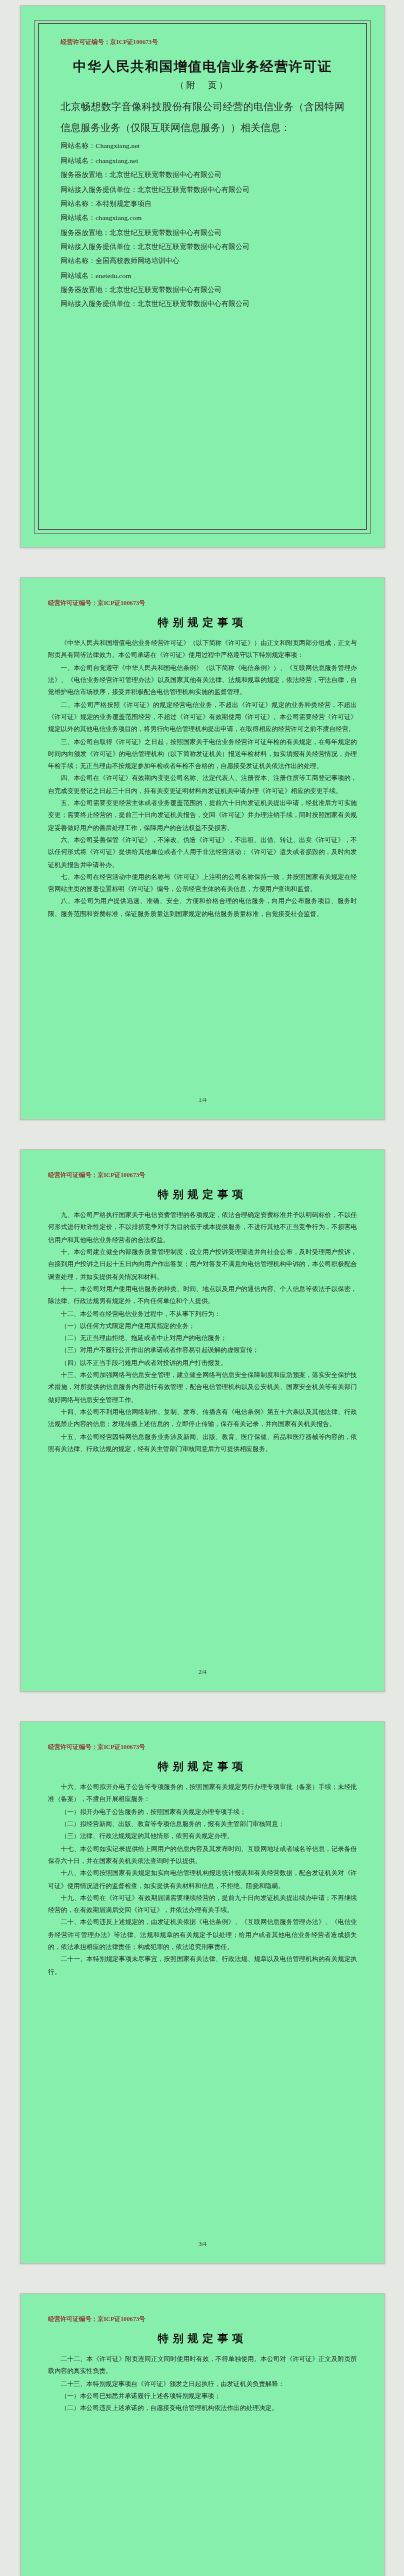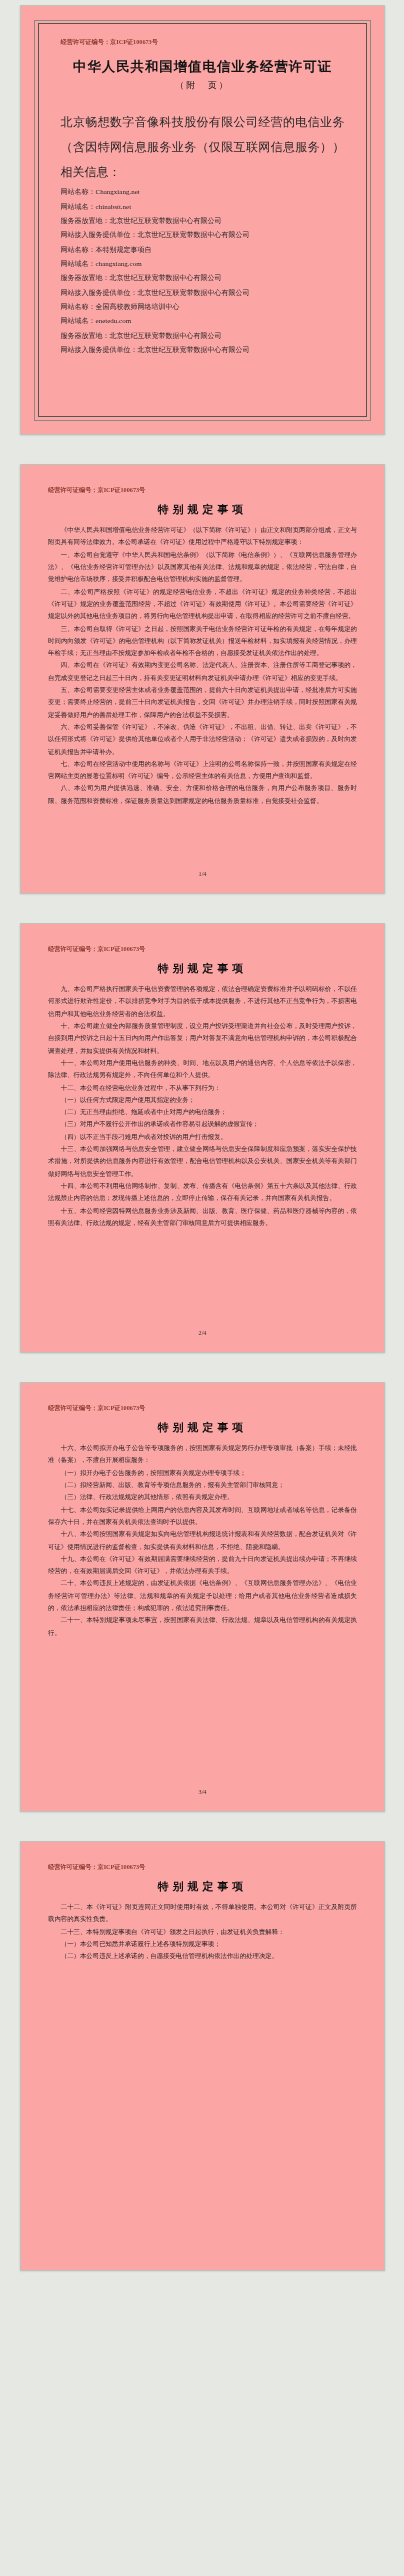--- a/index.html
+++ b/index.html
@@ -5,23 +5,23 @@
   * { margin:0; padding:0; box-sizing:border-box; }
   body {
     width:405px;
     background:#e6e8e3;
     font-family:"Liberation Serif","DejaVu Serif",serif;
     color:#262626;
   }
   .stack { padding:5.2px 0 38px 0; }
   .page {
     width:365px;
-    height:430px;
+    height:543px;
     margin:0 auto;
-    background:#fca5a5;
+    background:#86efac;
     border:0.5px solid #bfc2bb;
     box-shadow:0 0.5px 2.1px rgba(0,0,0,.18);
     position:relative;
     overflow:hidden;
   }
   .page + .page { margin-top:29px; }
 
   
   .cert-frame-outer {
     position:absolute; top:13.4px; left:13.4px; right:13.4px; bottom:13.4px;
@@ -38,21 +38,21 @@
   }
   .cert-title {
     text-align:center; font-size:13.4px; font-weight:bold;
     letter-spacing:1px; color:#141414; line-height:1.3;
   }
   .cert-subtitle {
     text-align:center; font-size:8.8px; font-weight:normal;
     margin-top:5.2px; color:#141414; letter-spacing:2.1px;
   }
   .cert-intro {
-    margin-top:18px; font-size:12px; line-height:2.05;
+    margin-top:5px; font-size:10px; line-height:2.05;
     text-align:justify;
   }
   .cert-entries { margin-top:1px; }
   .cert-entry { font-size:7px; line-height:2.05; }
 
   
   .prov-license-line {
     font-size:6.2px; font-weight:bold; color:#8e3b2e;
     padding:20.6px 27px 0 27px;
   }
@@ -82,21 +82,21 @@
         <div class="cert-license-line">
           <span>经营许可证编号：</span><span>京ICP证100673号</span>
         </div>
         <h1 class="cert-title">中华人民共和国增值电信业务经营许可证</h1>
         <div class="cert-subtitle">（附　页）</div>
         <p class="cert-intro">北京畅想数字音像科技股份有限公司经营的电信业务（含因特网信息服务业务（仅限互联网信息服务））相关信息：</p>
         <div class="cert-entries">
 
             <div class="cert-entry">网站名称：Changxiang.net</div>
 
-            <div class="cert-entry">网站域名：chinabstt.net</div>
+            <div class="cert-entry">网站域名：changxiang.net</div>
 
             <div class="cert-entry">服务器放置地：北京世纪互联宽带数据中心有限公司</div>
 
             <div class="cert-entry">网站接入服务提供单位：北京世纪互联宽带数据中心有限公司</div>
 
             <div class="cert-entry">网站名称：本特别规定事项自</div>
 
             <div class="cert-entry">网站域名：changxiang.com</div>
 
             <div class="cert-entry">服务器放置地：北京世纪互联宽带数据中心有限公司</div>

